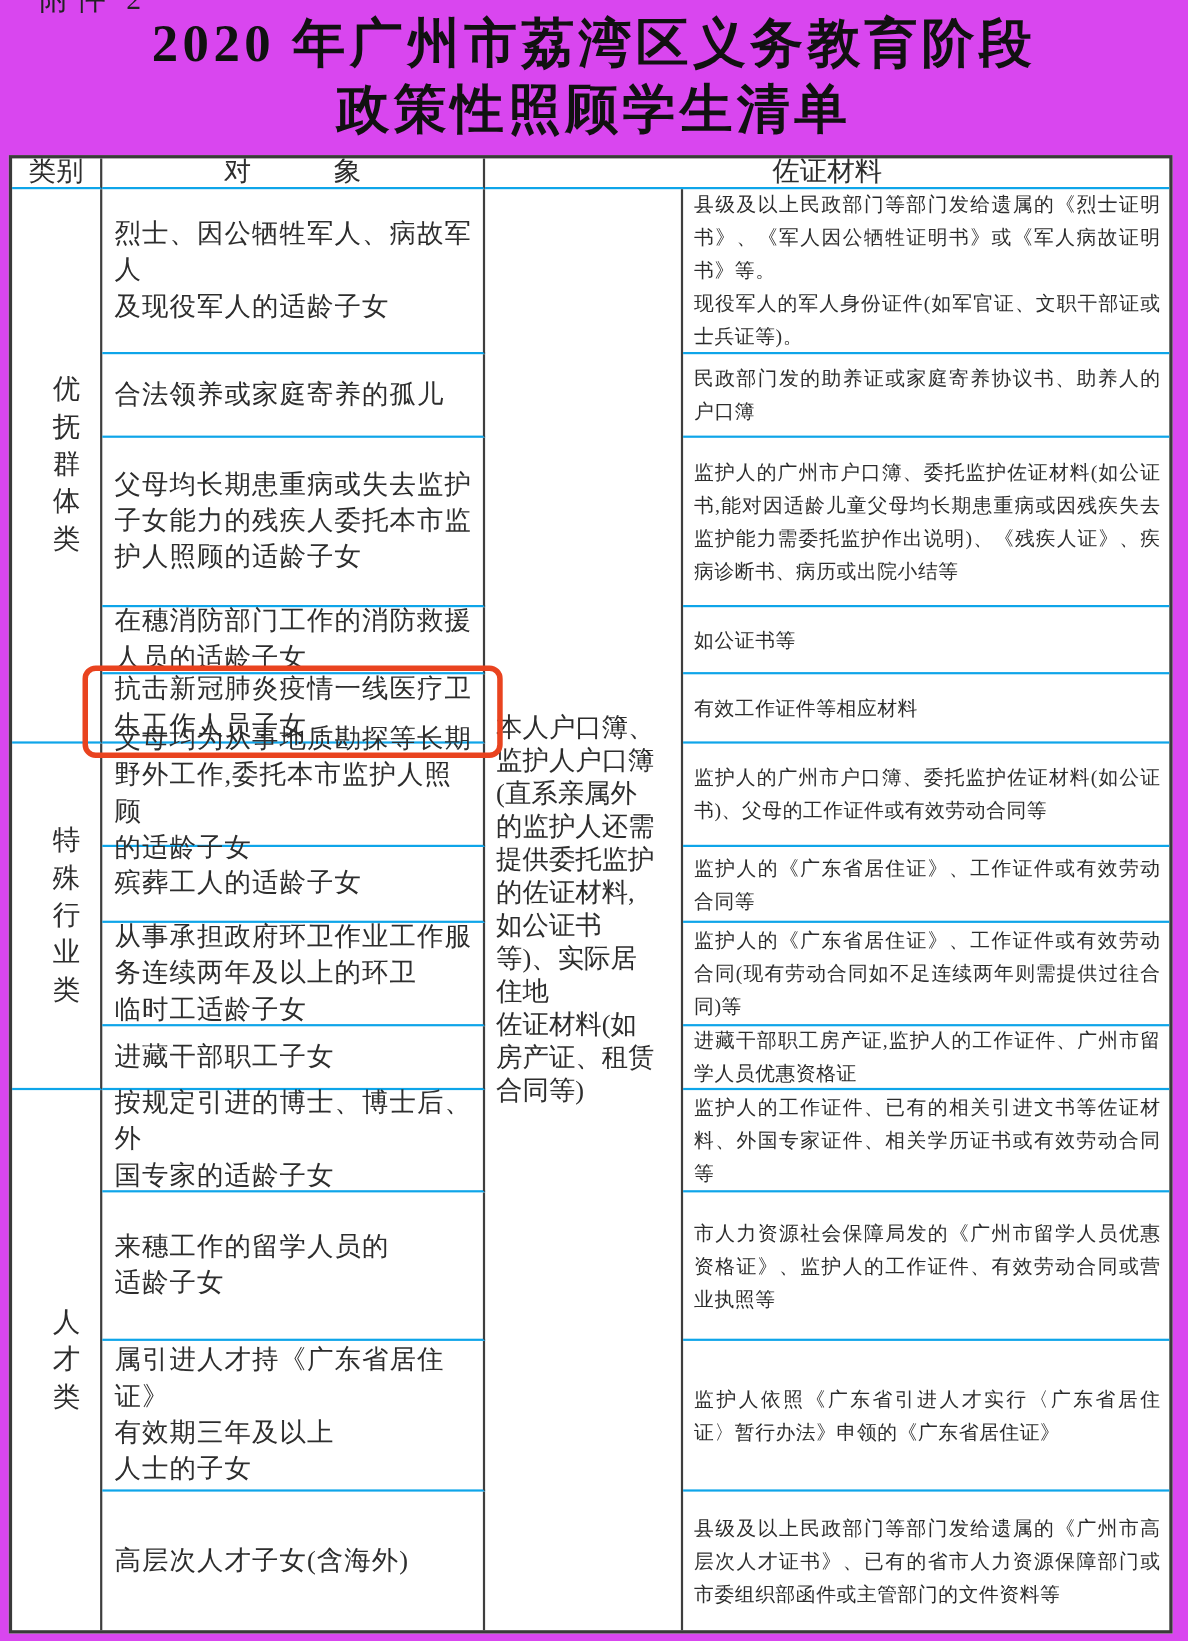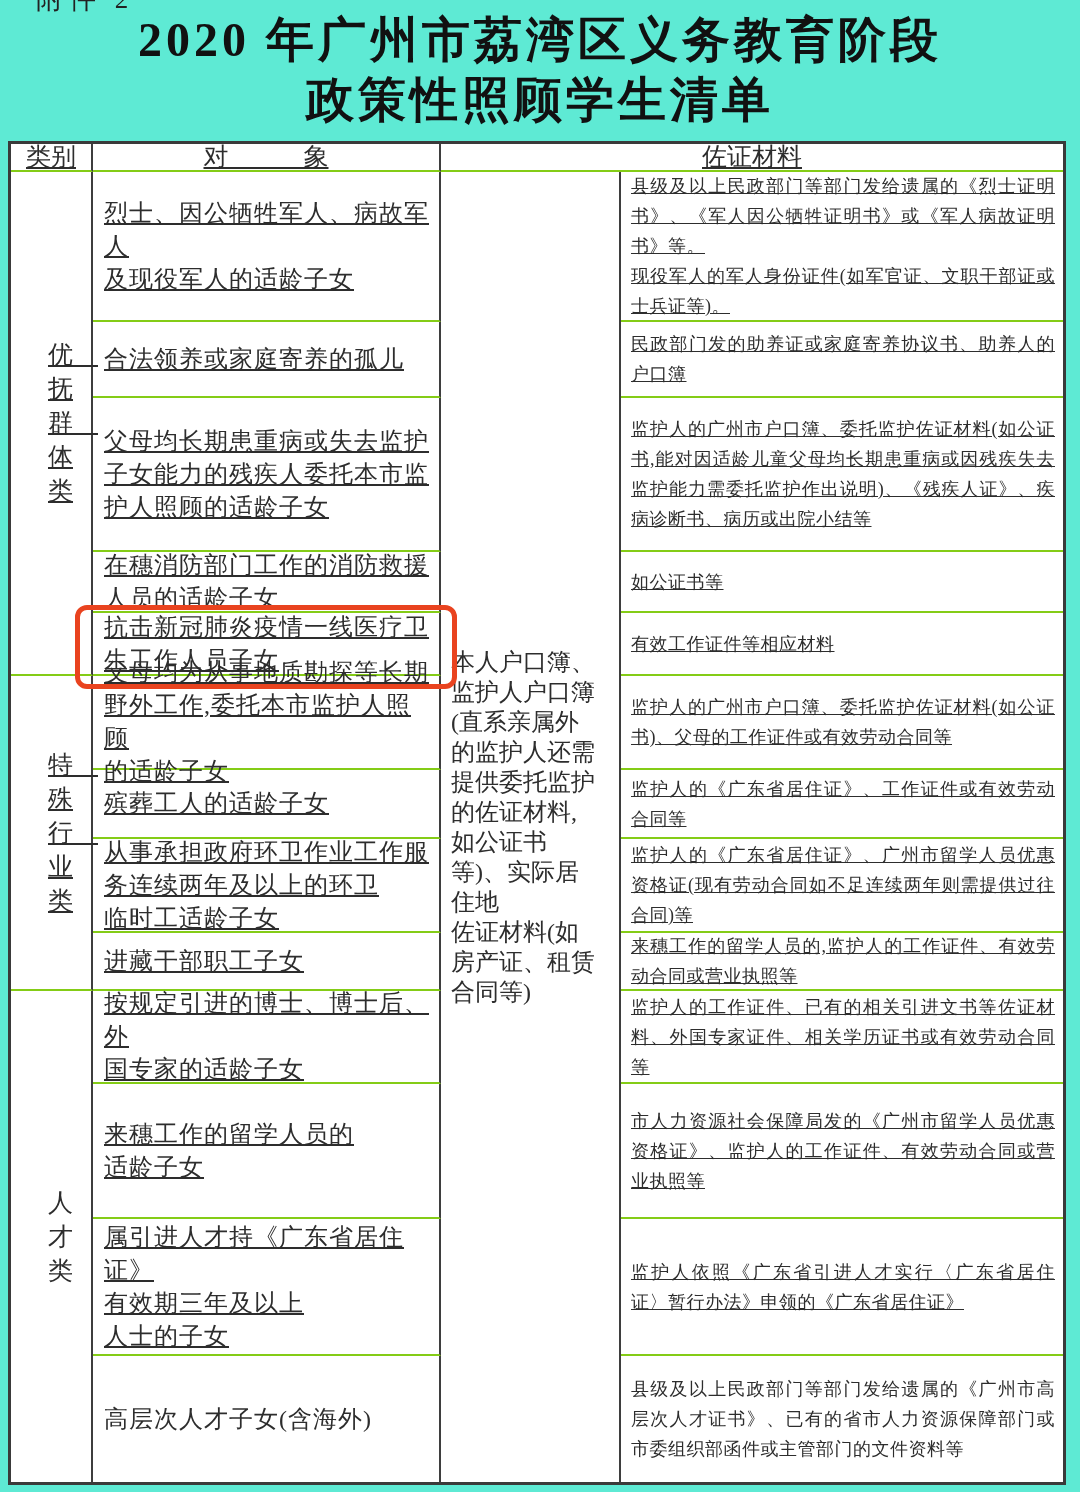--- a/index.html
+++ b/index.html
@@ -1,27 +1,27 @@
 <!DOCTYPE html>
 <html><head>
 <meta charset="utf-8">
 <style>
   html,body{margin:0;padding:0;background:#ffffff;}
-  .page{position:relative;width:1080px;height:1492px;background:#5eead4;overflow:hidden;
+  .page{position:relative;width:1080px;height:1492px;background:#d946ef;overflow:hidden;
         font-family:"Liberation Serif","DejaVu Serif",serif;color:#2d2d2d;}
   .attachment-note{position:absolute;left:36px;top:-19px;font-size:27px;letter-spacing:6px;color:#222;}
   .title{position:absolute;left:0;right:0;top:10px;text-align:center;font-weight:bold;
          font-size:48px;line-height:60px;letter-spacing:4px;color:#111;}
   .table{position:absolute;left:8px;top:141px;width:1052px;border:3px solid #3a3a3a;
          display:grid;grid-template-columns:82px 348px 180px 442px;
          grid-template-rows:28px 150px 76px 154px 61px 63px 94px 69px 94px 58px 93px 135px 137px 126px;
          background:#fff;}
   .cell{box-sizing:border-box;display:flex;align-items:center;min-height:0;}
   .br{border-right:2px solid #3e3e3e;}
-  .bb{border-bottom:2px solid #84cc16;text-decoration:underline;}
+  .bb{border-bottom:2px solid #0ea5e9;}
   .hdr{justify-content:center;font-size:25px;line-height:26px;overflow:hidden;}
   .cat{justify-content:center;padding-left:44px;}
   .cat .txt{white-space:pre-line;font-size:25px;line-height:34px;text-align:left;}
   .target{padding:2px 4px 2px 11px;}
   .target .txt{white-space:pre-line;font-size:24px;line-height:33px;letter-spacing:1px;}
   .evidence{padding:3px 8px 3px 10px;}
   .evidence .txt{white-space:pre-line;font-size:18px;line-height:30px;letter-spacing:0.5px;
                  text-align:justify;width:100%;}
   .shared{align-items:center;padding:0 23px 0 10px;}
   .shared .txt{white-space:pre-line;font-size:24px;line-height:30px;}
@@ -128,28 +128,28 @@
     <div class="cell evidence bb" style="grid-row:8;grid-column:4">
       <span class="txt">监护人的《广东省居住证》、工作证件或有效劳动合同等</span>
     </div>
 
     <div class="cell target br bb" style="grid-row:9;grid-column:2">
       <span class="txt">从事承担政府环卫作业工作服
 务连续两年及以上的环卫
 临时工适龄子女</span>
     </div>
     <div class="cell evidence bb" style="grid-row:9;grid-column:4">
-      <span class="txt">监护人的《广东省居住证》、广州市留学人员优惠资格证(现有劳动合同如不足连续两年则需提供过往合同)等</span>
+      <span class="txt">监护人的《广东省居住证》、工作证件或有效劳动合同(现有劳动合同如不足连续两年则需提供过往合同)等</span>
     </div>
 
     <div class="cell target br bb" style="grid-row:10;grid-column:2">
       <span class="txt">进藏干部职工子女</span>
     </div>
     <div class="cell evidence bb" style="grid-row:10;grid-column:4">
-      <span class="txt">来穗工作的留学人员的,监护人的工作证件、有效劳动合同或营业执照等</span>
+      <span class="txt">进藏干部职工房产证,监护人的工作证件、广州市留学人员优惠资格证</span>
     </div>
 
     <div class="cell target br bb" style="grid-row:11;grid-column:2">
       <span class="txt">按规定引进的博士、博士后、外
 国专家的适龄子女</span>
     </div>
     <div class="cell evidence bb" style="grid-row:11;grid-column:4">
       <span class="txt">监护人的工作证件、已有的相关引进文书等佐证材料、外国专家证件、相关学历证书或有效劳动合同等</span>
     </div>
 

